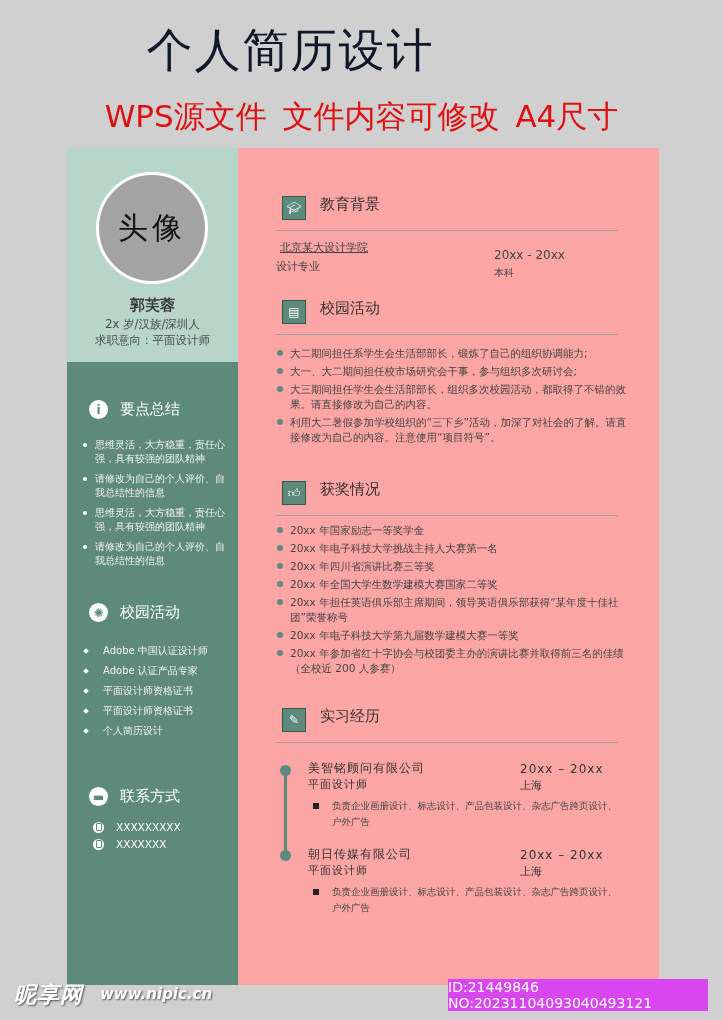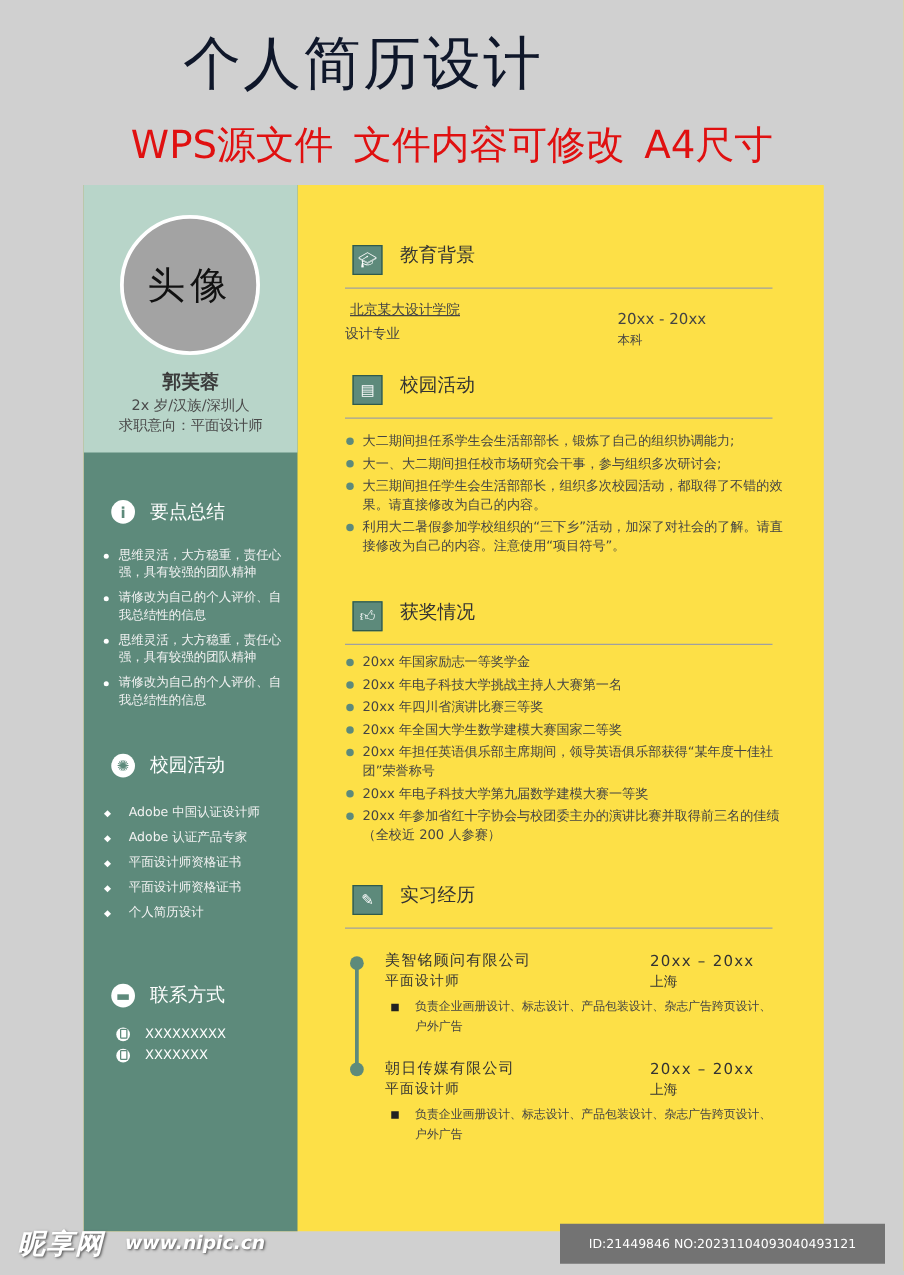--- a/index.html
+++ b/index.html
@@ -1,19 +1,19 @@
 <!DOCTYPE html>
 <html><head>
 <meta charset="utf-8">
 <style>
   html, body { margin:0; padding:0; }
   body { width:723px; height:1020px; background:#d0d0d0; position:relative; overflow:hidden; font-family:"DejaVu Sans", sans-serif; }
   .banner-title { position:absolute; top:20px; left:0; width:581px; text-align:center; font-size:46px; color:#0f172a; letter-spacing:2px; line-height:60px; }
   .banner-sub { position:absolute; top:94px; left:0; width:723px; text-align:center; font-size:31px; color:#e01010; line-height:44px; word-spacing:6px; }
-  .page { position:absolute; left:67px; top:148px; width:592px; height:837px; background:#fde047; }
+  .page { position:absolute; left:67px; top:148px; width:592px; height:837px; background:#fca5a5; }
   .sidebar { position:absolute; left:0; top:0; width:171px; height:837px; background:#5d8a7b; }
   .sb-top { position:absolute; left:0; top:0; width:171px; height:214px; background:#b8d5c9; }
   .avatar { position:absolute; left:29px; top:24px; width:112px; height:112px; border-radius:50%; background:#a3a3a3; border:3px solid #fff; box-sizing:border-box; display:flex; align-items:center; justify-content:center; font-size:30px; color:#111; letter-spacing:4px; }
   .name { position:absolute; left:0; top:148px; width:171px; text-align:center; font-size:15px; font-weight:bold; color:#3a3a3a; }
   .sb-line { position:absolute; left:0; width:171px; text-align:center; font-size:11.5px; color:#4a4a4a; }
   .sb-head { position:absolute; left:22px; display:flex; align-items:center; color:#fff; font-size:15px; }
   .sb-head .ic { width:19px; height:19px; border-radius:50%; background:#fff; color:#5d8a7b; display:flex; align-items:center; justify-content:center; font-size:12px; font-weight:bold; margin-right:12px; }
   .sb-list { position:absolute; left:14px; width:148px; margin:0; padding:0; list-style:none; color:#f2f2f2; font-size:10px; line-height:14px; }
   .sb-list li { position:relative; padding-left:14px; margin-bottom:6px; }
   .sb-list.dots li::before { content:""; position:absolute; left:2px; top:5px; width:4px; height:4px; border-radius:50%; background:#fff; }
@@ -34,21 +34,21 @@
   .tdot { position:absolute; left:42px; width:11px; height:11px; border-radius:50%; background:#5d8a7b; }
   .job { position:absolute; left:70px; width:300px; }
   .job .co { position:absolute; left:0; top:0; font-size:12px; color:#333; letter-spacing:1px; }
   .job .role { position:absolute; left:0; top:17px; font-size:11px; color:#333; letter-spacing:1px; }
   .job .date { position:absolute; left:212px; top:2px; font-size:12px; color:#333; letter-spacing:1px; }
   .job .city { position:absolute; left:212px; top:18px; font-size:11px; color:#333; }
   .job .duty { position:absolute; left:4px; top:38px; width:290px; font-size:9.5px; color:#444; line-height:16px; padding-left:20px; }
   .job .duty::before { content:""; position:absolute; left:1px; top:5px; width:6px; height:6px; background:#222; }
   .wm-logo { position:absolute; left:14px; top:980px; font-size:22px; font-weight:bold; font-style:italic; color:#fff; text-shadow:1px 1px 2px #555; letter-spacing:1px; }
   .wm-url { position:absolute; left:100px; top:985px; font-size:15px; font-style:italic; font-weight:bold; color:#fff; text-shadow:1px 1px 2px #555; }
-  .wm-id { position:absolute; left:448px; top:979px; width:260px; height:32px; background:#737373; color:#fff; font-size:10px; display:flex; align-items:center; justify-content:center; }
+  .wm-id { position:absolute; left:448px; top:979px; width:260px; height:32px; background:#d946ef; color:#fff; font-size:14px; display:flex; align-items:center; justify-content:center; }
 </style>
 </head>
 <body>
 
 <div class="banner-title">个人简历设计</div>
 <div class="banner-sub">WPS源文件  文件内容可修改  A4尺寸</div>
 
 <div class="page">
   <div class="sidebar">
     <div class="sb-top">

